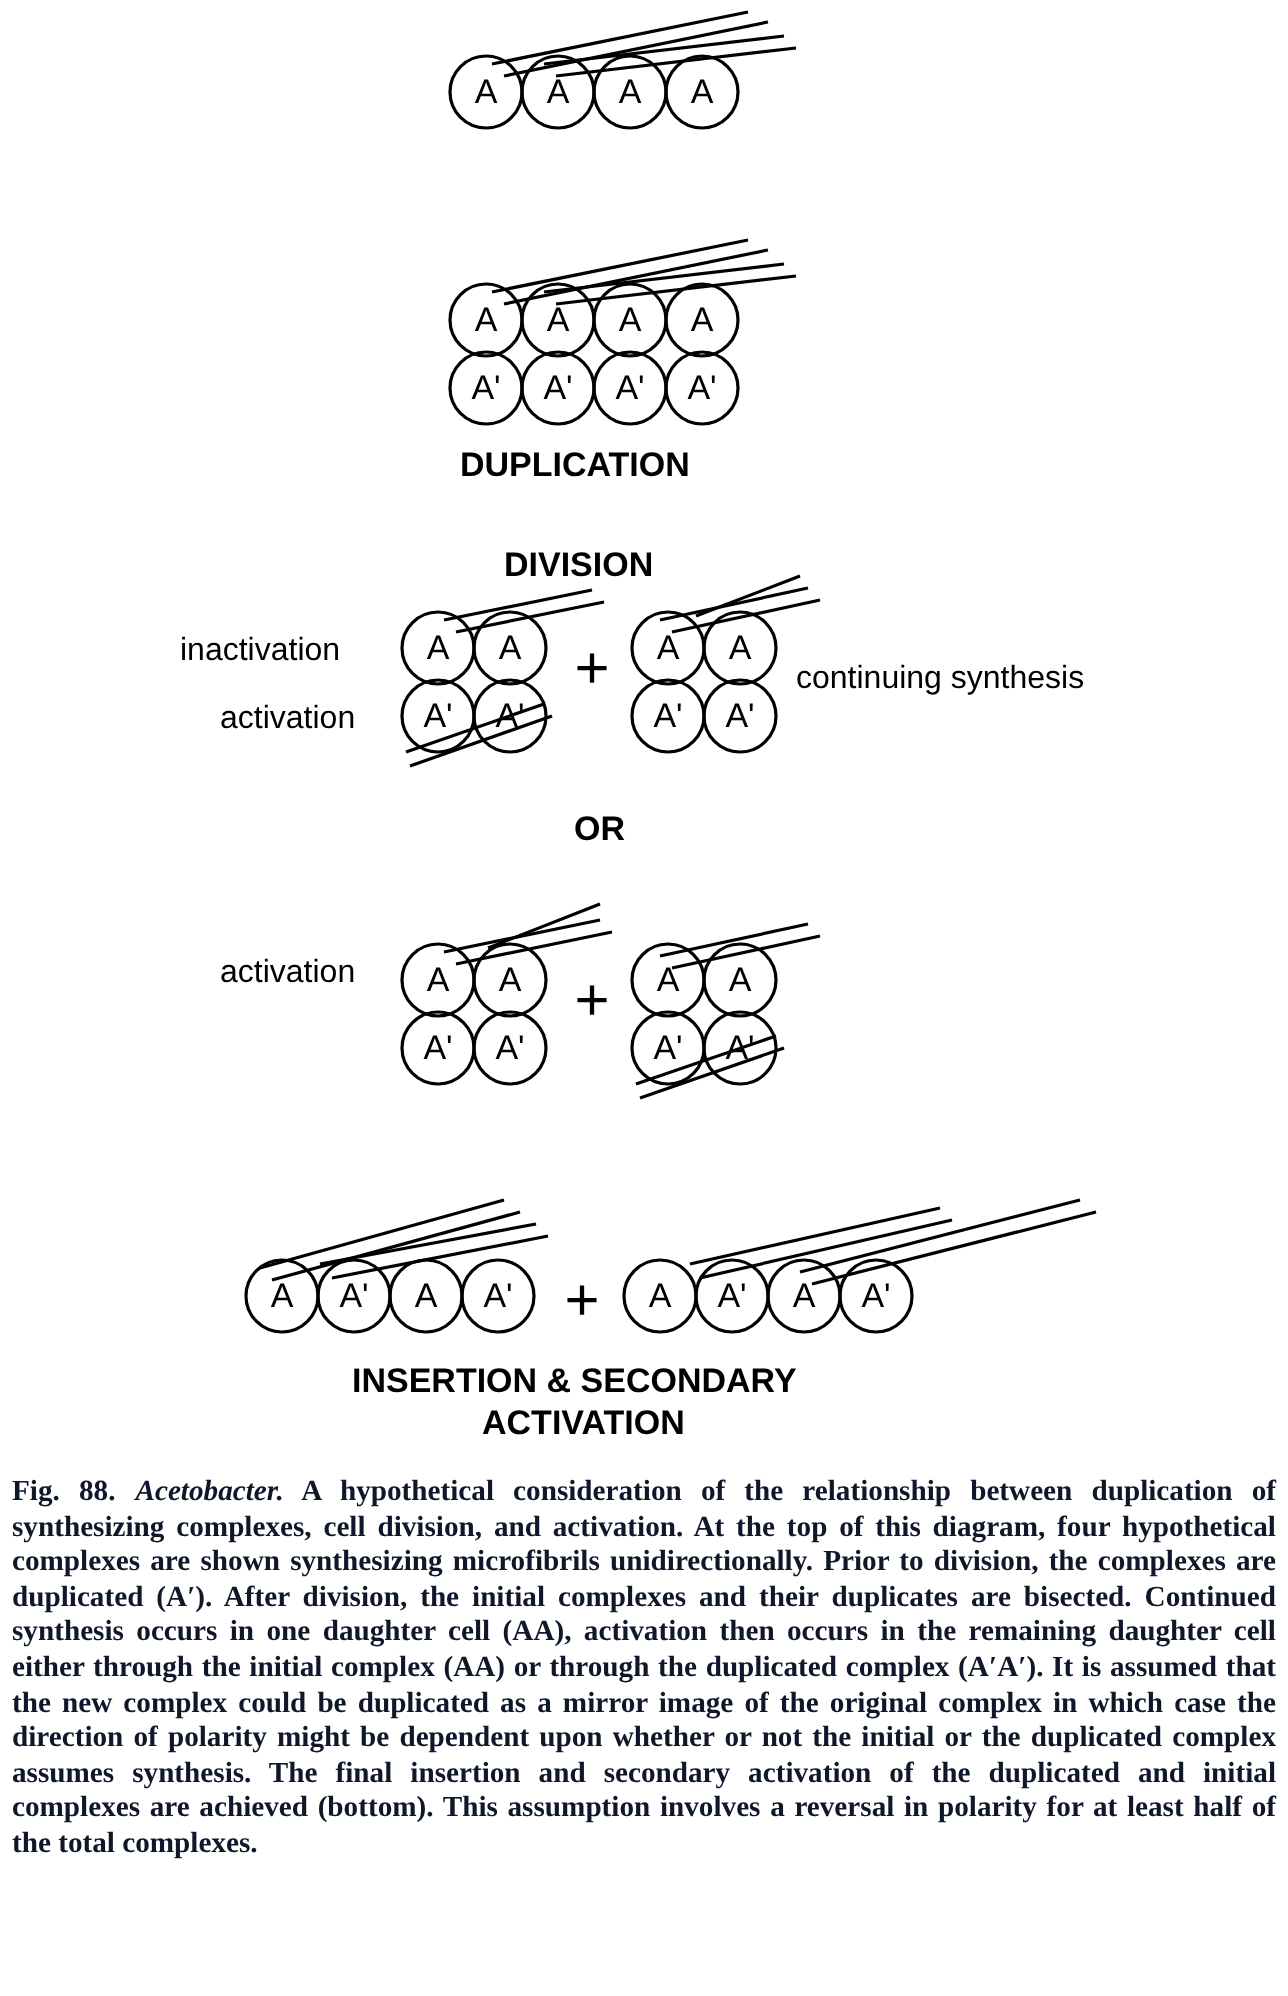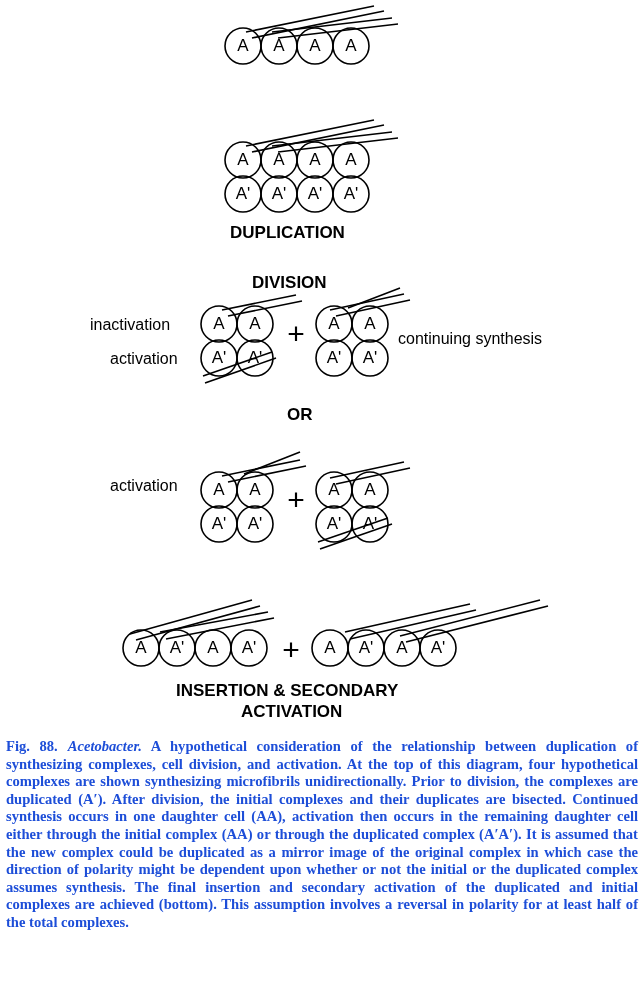--- a/index.html
+++ b/index.html
@@ -28,21 +28,21 @@
   .cap-text {
     position: absolute;
     left: 6px;
     top: 738px;
     width: 632px;
     font-family: "Liberation Serif", serif;
     font-size: 14.6px;
     line-height: 17.6px;
     text-align: justify;
     font-weight: bold;
-    color: #1d4ed8;
+    color: #0f172a;
   }
   .cap-text .fignum {
     font-weight: bold;
   }
   .cap-text .sp {
     display: inline-block;
     width: 10px;
   }
   .cap-text .ital {
     font-style: italic;

